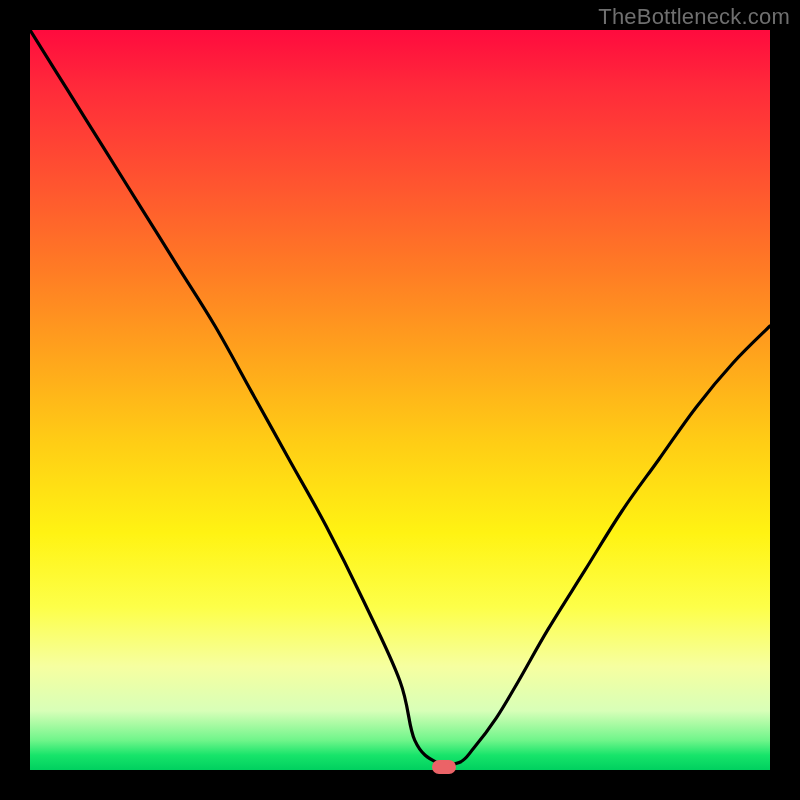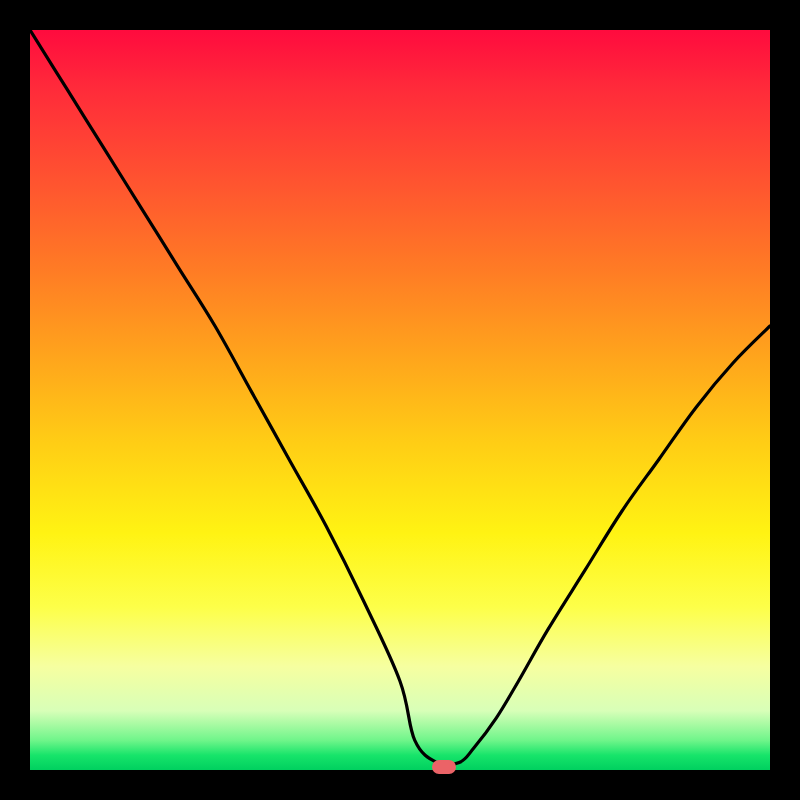--- a/index.html
+++ b/index.html
@@ -62,19 +62,20 @@
     left: 0;
     top: 0;
     width: 740px;
     height: 740px;
   }
 </style>
 </head>
 <body>
 
 <div class="frame">
+  <div class="watermark">TheBottleneck.com</div>
   <div class="plot">
     <svg class="curve" viewBox="0 0 740 740" preserveAspectRatio="none">
       <path d="M 0.00 0.00 C 6.66 10.66, 23.68 37.89, 37.00 59.20 C 50.32 80.51, 60.68 97.09, 74.00 118.40 C 87.32 139.71, 97.68 156.29, 111.00 177.60 C 124.32 198.91, 134.68 215.49, 148.00 236.80 C 161.32 258.11, 171.68 273.36, 185.00 296.00 C 198.32 318.64, 208.68 338.62, 222.00 362.60 C 235.32 386.58, 245.68 405.22, 259.00 429.20 C 272.32 453.18, 282.68 470.49, 296.00 495.80 C 309.32 521.11, 319.68 541.83, 333.00 569.80 C 346.32 597.77, 360.68 625.89, 370.00 651.20 C 379.32 676.51, 378.14 695.75, 384.80 710.40 C 391.46 725.05, 399.01 728.60, 407.00 732.60 C 414.99 736.60, 422.54 735.26, 429.20 732.60 C 435.86 729.94, 437.34 725.79, 444.00 717.80 C 450.66 709.81, 458.21 700.19, 466.20 688.20 C 474.19 676.21, 479.08 667.18, 488.40 651.20 C 497.72 635.22, 506.01 619.38, 518.00 599.40 C 529.99 579.42, 541.68 561.51, 555.00 540.20 C 568.32 518.89, 578.68 500.98, 592.00 481.00 C 605.32 461.02, 615.68 447.85, 629.00 429.20 C 642.32 410.55, 652.68 394.72, 666.00 377.40 C 679.32 360.08, 689.68 347.65, 703.00 333.00 C 716.32 318.35, 733.34 302.66, 740.00 296.00" fill="none" stroke="#000000" stroke-width="3.2" stroke-linejoin="round" stroke-linecap="round"></path>
     </svg>
     <div class="marker" style="left: 414.4px; top: 737px; background: rgb(235, 99, 103);"></div>
   </div>
 </div>
 
 </body></html>

